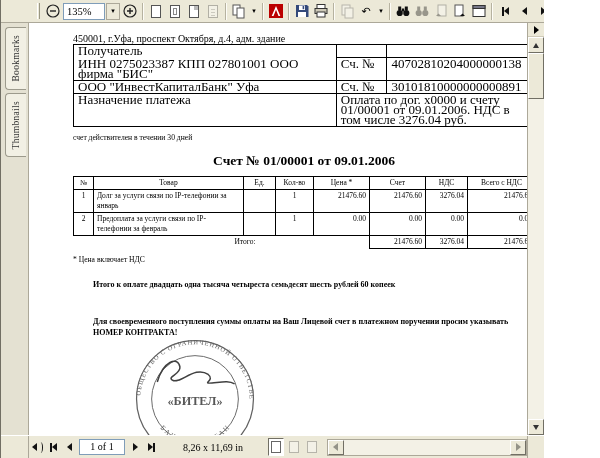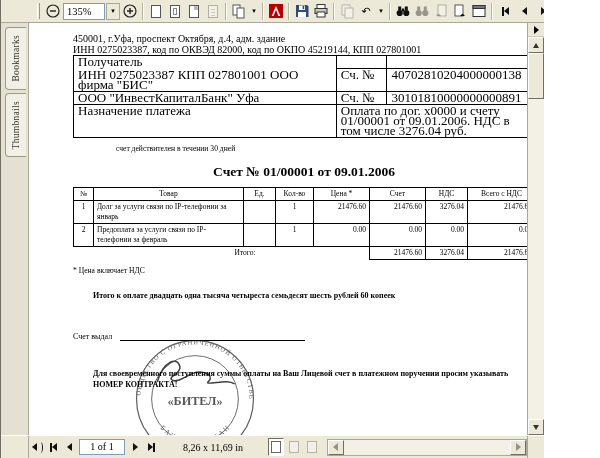--- a/index.html
+++ b/index.html
@@ -46,21 +46,21 @@
           display:flex; align-items:center; justify-content:center; padding:7px 0; }
   .vtab span { writing-mode:vertical-rl; transform:rotate(180deg); font-size:9.5px; color:#333; letter-spacing:.3px;}
   .pagearea { flex:1; background:#fff; position:relative; overflow:hidden; }
   .content { position:relative; width:462px; margin:10px 0 0 44px; font-size:8px; line-height:11px; }
   .addr { font-size:10px; line-height:11px; }
   table { border-collapse:collapse; width:100%; }
   .banktbl { font-size:13px; }
   .banktbl td { border:1px solid #000; padding:1px 4px; vertical-align:top; height:13px; line-height:10px;}
   .nbb { border-bottom:none !important; }
   .nbt { border-top:none !important; }
-  .validity { margin-top:5px; font-size:7.6px;margin-left:43px; }
+  .validity { margin-top:5px; font-size:7.6px; }
   .doctitle { text-align:center; font-weight:bold; font-size:13.5px; margin-top:12px; }
   .payer { font-weight:bold; margin-top:14px; }
   .row-contract { display:flex; justify-content:space-between; margin-top:16px; }
   .itemstbl { margin-top:10px; font-size:7.5px; table-layout:fixed; }
   .itemstbl th, .itemstbl td { border:1px solid #000; padding:1px 3px; font-weight:normal; vertical-align:top; line-height:10px;}
   .itemstbl th { text-align:center; height:13px; }
   .itemstbl td.num { text-align:right; }
   .itemstbl td.ctr { text-align:center; }
   .itemstbl td.nob { border:none; }
   .total-label { text-align:right; padding-right:58px !important; }
@@ -261,21 +261,20 @@
         </div>
       <div class="vtab">
           <span>Thumbnails</span>
         </div>
     </div>
 
     <div class="pagearea">
       <div class="content">
 
         <div class="addr">450001, г.Уфа, проспект Октября, д.4, адм. здание</div>
-        <div class="addr">ИНН 0275023387, код по ОКВЭД 82000, код по ОКПО 45219144, КПП 027801001</div>
 
         <table class="banktbl">
           <colgroup>
               <col style="width:57%">
               <col style="width:11%">
               <col style="width:32%">
             </colgroup>
           <tbody>
               <tr>
             <td class="nbb">Получатель</td>
@@ -354,24 +353,20 @@
             <td class="num">3276.04</td>
             <td class="num">21476.60</td>
           </tr>
         </tbody>
           </table>
 
         <div class="pricenote">* Цена включает НДС</div>
 
         <div class="words">Итого к оплате двадцать одна тысяча четыреста семьдесят шесть рублей 60 копеек</div>
 
-        <div class="issued">
-          <span>Счет выдал</span>
-          <span class="sigline"></span>
-        </div>
 
         <div class="footnote">Для своевременного поступления суммы оплаты на Ваш Лицевой счет в платежном поручении просим указывать НОМЕР КОНТРАКТА!</div>
 
         <svg class="stamp" viewBox="0 0 140 140">
           <defs>
             <path id="arcTop" d="M 12 70 A 58 58 0 0 1 128 70"></path>
             <path id="arcBot" d="M 22 70 A 48 48 0 0 0 118 70"></path>
           </defs>
           <circle cx="70" cy="70" r="62" fill="none" stroke="#3a3a3a" stroke-width="1.3"></circle>
           <circle cx="70" cy="70" r="46" fill="none" stroke="#3a3a3a" stroke-width="1"></circle>

